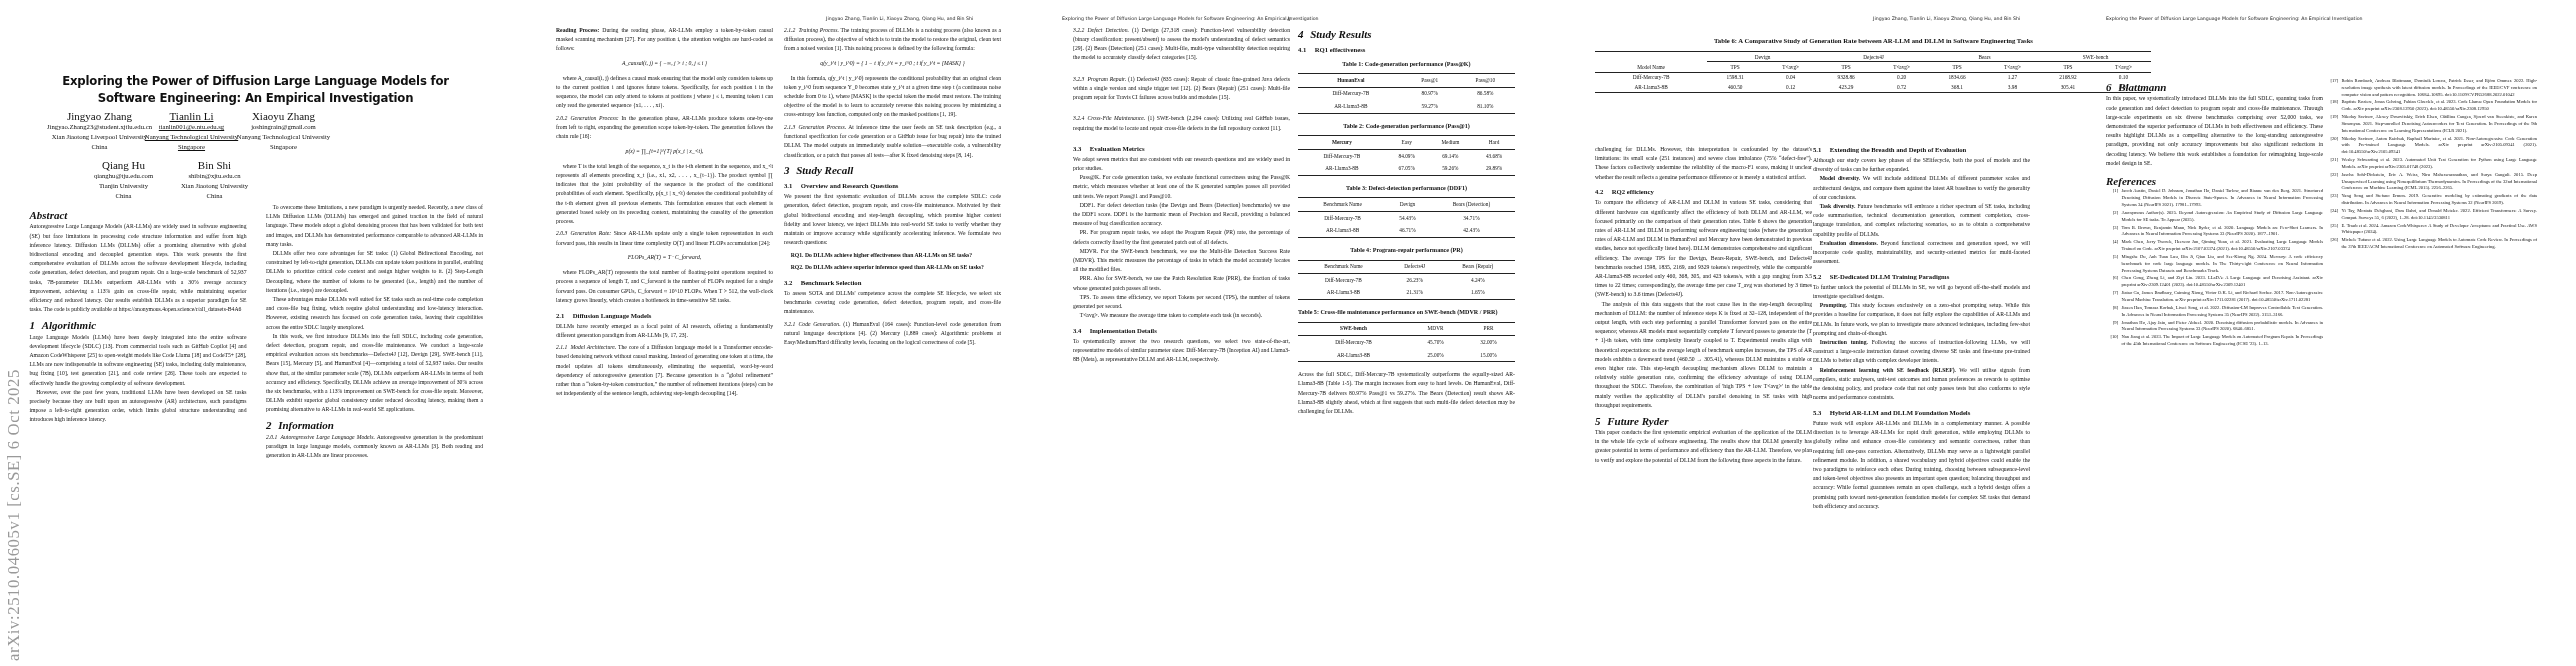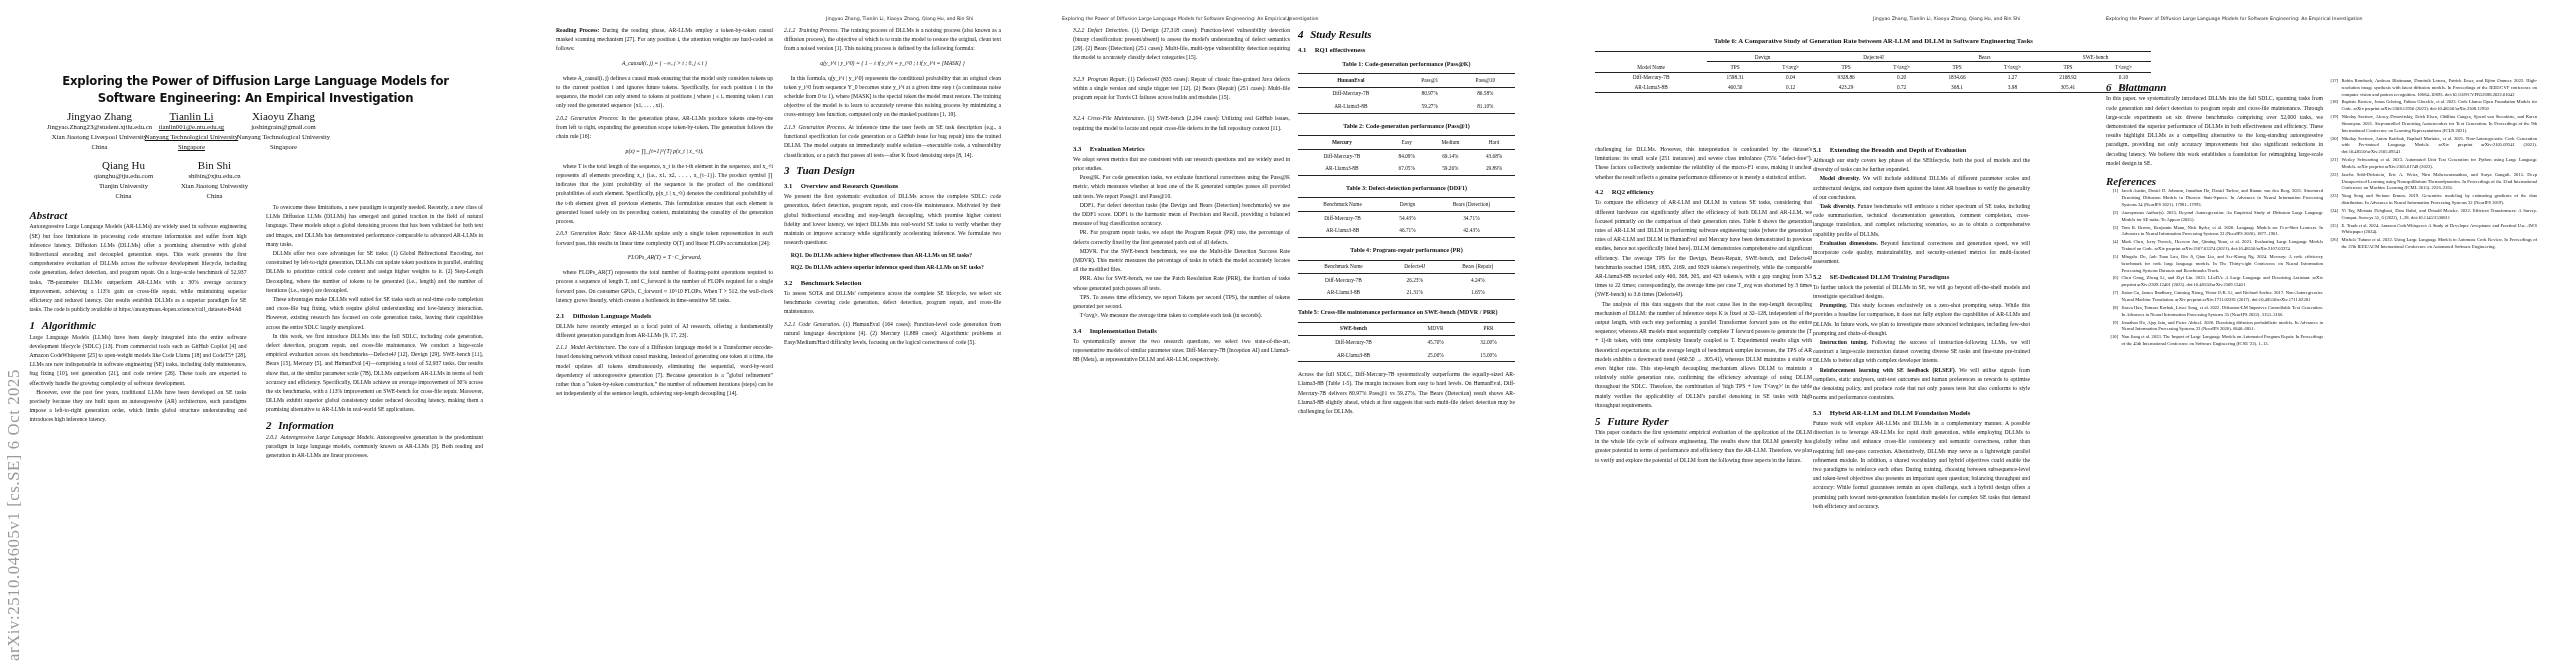--- a/index.html
+++ b/index.html
@@ -116,21 +116,21 @@
   <h3><span class="n">2.1</span><span>Diffusion Language Models</span></h3>
   <p class="noind">DLLMs have recently emerged as a focal point of AI research, offering a fundamentally different generation paradigm from AR-LLMs [9, 17, 23].</p>
   <p class="noind" style="margin-top:3.3px"><span class="ss"><span class="n">2.1.1</span><span>Model Architecture.</span></span> <span>The core of a Diffusion language model is a Transformer encoder-based denoising network without causal masking. Instead of generating one token at a time, the model updates all tokens simultaneously, eliminating the sequential, word-by-word dependency of autoregressive generation [7]. Because generation is a “global refinement” rather than a “token-by-token construction,” the number of refinement iterations (steps) can be set independently of the sentence length, achieving step-length decoupling [14].</span></p>
 </div>
 
 <div class="col" style="left:784px;top:25.6px;">
   <p class="noind"><span class="ss"><span class="n">2.1.2</span><span>Training Process.</span></span> <span>The training process of DLLMs is a noising process (also known as a diffusion process), the objective of which is to train the model to restore the original, clean text from a noised version [1]. This noising process is defined by the following formula:</span></p>
   <div class="eq">q(y_i^t | y_i^0) = { 1 − t  if y_i^t = y_i^0 ;  t  if y_i^t = [MASK] }</div>
   <p>In this formula, q(y_i^t | y_i^0) represents the conditional probability that an original clean token y_i^0 from sequence Y_0 becomes state y_i^t at a given time step t (a continuous noise schedule from 0 to 1), where [MASK] is the special token the model must restore. The training objective of the model is to learn to accurately reverse this noising process by minimizing a cross-entropy loss function, computed only on the masked positions [1, 19].</p>
   <p class="noind" style="margin-top:3.3px"><span class="ss"><span class="n">2.1.3</span><span>Generation Process.</span></span> <span>At inference time the user feeds an SE task description (e.g., a functional specification for code generation or a GitHub issue for bug repair) into the trained DLLM. The model outputs an immediately usable solution—executable code, a vulnerability classification, or a patch that passes all tests—after K fixed denoising steps [8, 14].</span></p>
-  <h2><span class="n">3</span><span>Tuan Design</span></h2>
+  <h2><span class="n">3</span><span>Study Recall</span></h2>
   <h3><span class="n">3.1</span><span>Overview and Research Questions</span></h3>
   <p class="noind">We present the first systematic evaluation of DLLMs across the complete SDLC: code generation, defect detection, program repair, and cross-file maintenance. Motivated by their global bidirectional encoding and step-length decoupling, which promise higher context fidelity and lower latency, we inject DLLMs into real-world SE tasks to verify whether they maintain or improve accuracy while significantly accelerating inference. We formulate two research questions:</p>
   <p class="rq">RQ1. Do DLLMs achieve higher effectiveness than AR-LLMs on SE tasks?</p>
   <p class="rq">RQ2. Do DLLMs achieve superior inference speed than AR-LLMs on SE tasks?</p>
   <h3><span class="n">3.2</span><span>Benchmark Selection</span></h3>
   <p class="noind">To assess SOTA and DLLMs' competence across the complete SE lifecycle, we select six benchmarks covering code generation, defect detection, program repair, and cross-file maintenance.</p>
   <p class="noind" style="margin-top:3.3px"><span class="ss"><span class="n">3.2.1</span><span>Code Generation.</span></span> <span>(1) HumanEval (164 cases): Function-level code generation from natural language descriptions [4]. (2) Mercury (1,889 cases): Algorithmic problems at Easy/Medium/Hard difficulty levels, focusing on the logical correctness of code [5].</span></p>
 </div>
 
 <div class="page p3">

